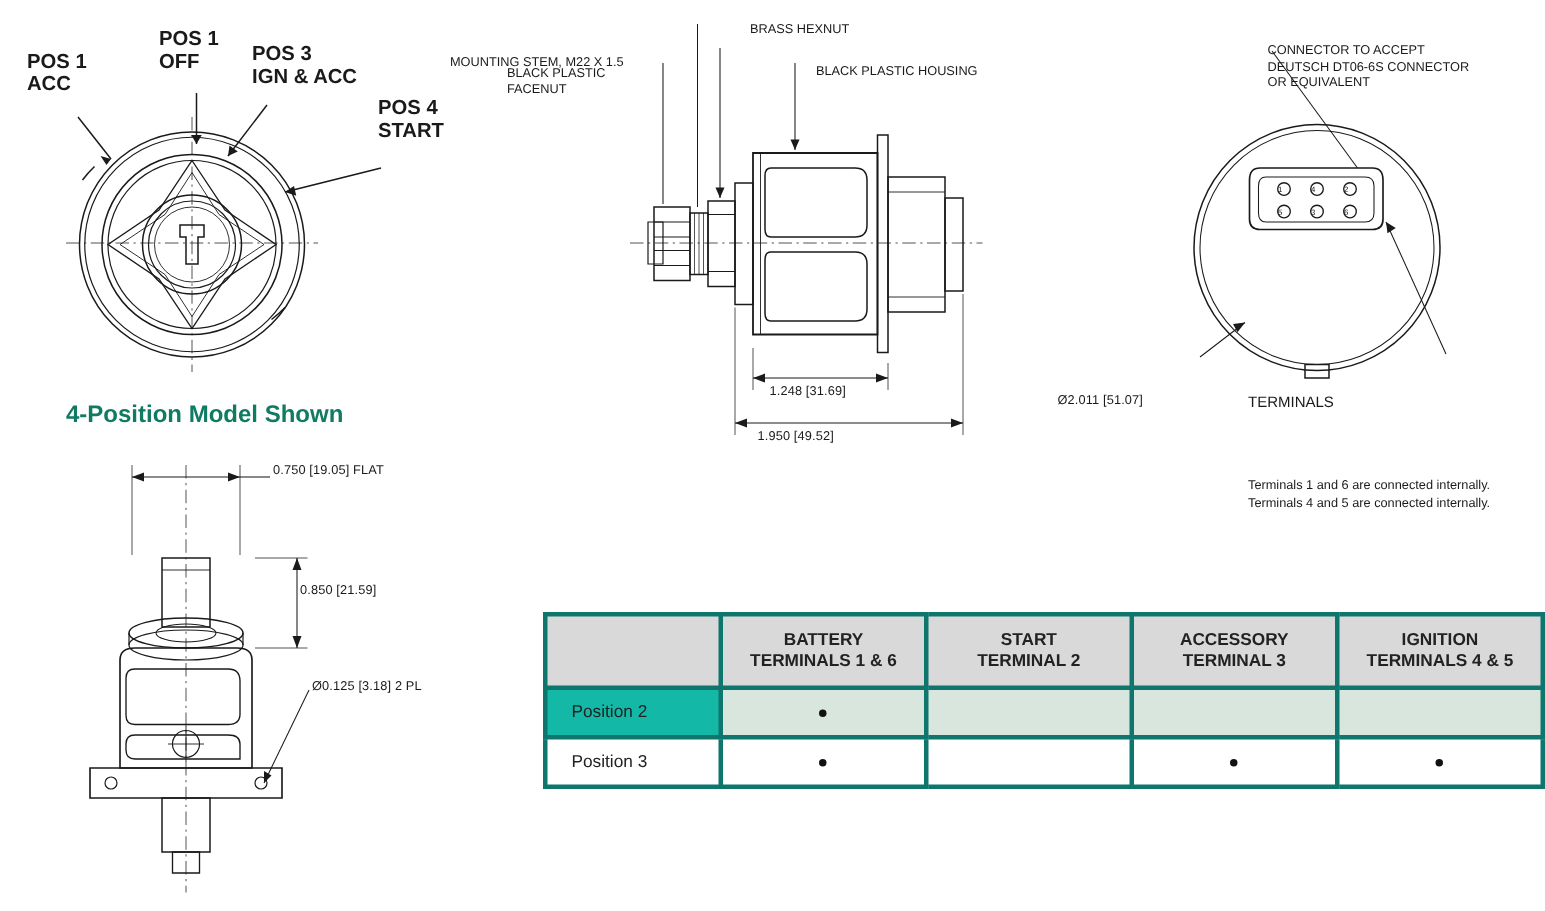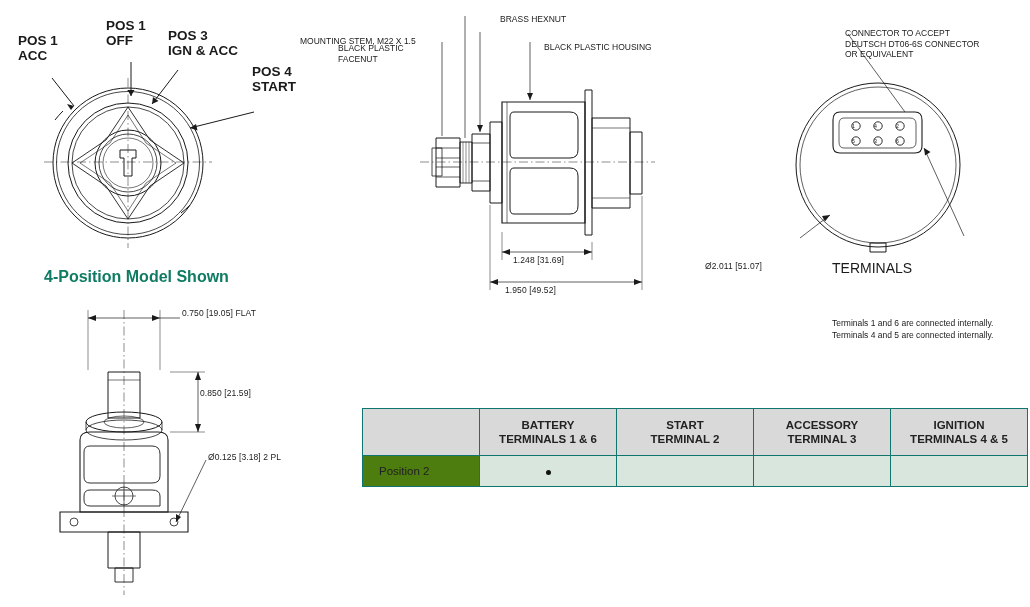--- a/index.html
+++ b/index.html
@@ -18,47 +18,47 @@
   .title-green{color:#0f7b62;font-weight:bold;font-size:16px;}
   svg{display:block;overflow:visible;}
 
   
   .tbl{
     position:absolute;left:362px;top:408px;
     border-collapse:collapse;
     font-size:11.5px;
   }
   .tbl th,.tbl td{
-    border:1px solid #0f766e;
+    border:3px solid #0f766e;
     padding:0;
     text-align:center;
     vertical-align:middle;
   }
   .tbl thead th{
     background:#d9d9d9;
     color:#222;
     font-weight:bold;
     font-size:11.5px;
     height:46px;
     line-height:14px;
     padding:0 6px;
   }
   .tbl thead th.corner{background:#d9d9d9;width:100px;}
   .tbl tbody td{height:30px;}
   .tbl tbody td.rowlbl{
     background:#ffffff;text-align:left;padding-left:16px;font-size:11.5px;color:#222;width:100px;
   }
   .tbl tbody tr.alt td{background:#d9e6dd;}
-  .tbl tbody tr.alt td.rowlbl{background:#4d7c0f;}
+  .tbl tbody tr.alt td.rowlbl{background:#14b8a6;}
   .tbl tbody td.cell{background:#ffffff;width:136px;}
   .dot{
     display:inline-block;width:5px;height:5px;border-radius:50%;
     background:#111;
   }
-  .termlist{font-size:14px;line-height:11px;}
+  .termlist{font-size:10px;line-height:11px;}
   .termlist td{padding-right:26px;}
   .note{font-size:8.5px;line-height:11.5px;}
 </style>
 </head>
 <body>
 
 <div class="abs" style="left:0px;top:0px;width:330px;height:290px;">
   <svg width="330" height="290" viewBox="0 0 330 290">
     <g fill="none" stroke="#1a1a1a" stroke-width="1">
 
@@ -314,14 +314,21 @@
     </tr>
   </thead>
   <tbody id="tbl-body">
       <tr class="alt">
         <td class="rowlbl">Position 2</td>
         <td class="cell" style="background: rgb(217, 230, 221);"><span class="dot"></span></td>
         <td class="cell" style="background: rgb(217, 230, 221);"></td>
         <td class="cell" style="background: rgb(217, 230, 221);"></td>
         <td class="cell" style="background: rgb(217, 230, 221);"></td>
       </tr>
+      <tr>
+        <td class="rowlbl">Position 3</td>
+        <td class="cell"><span class="dot"></span></td>
+        <td class="cell"></td>
+        <td class="cell"><span class="dot"></span></td>
+        <td class="cell"><span class="dot"></span></td>
+      </tr>
     </tbody>
 </table>
 
 </body></html>

